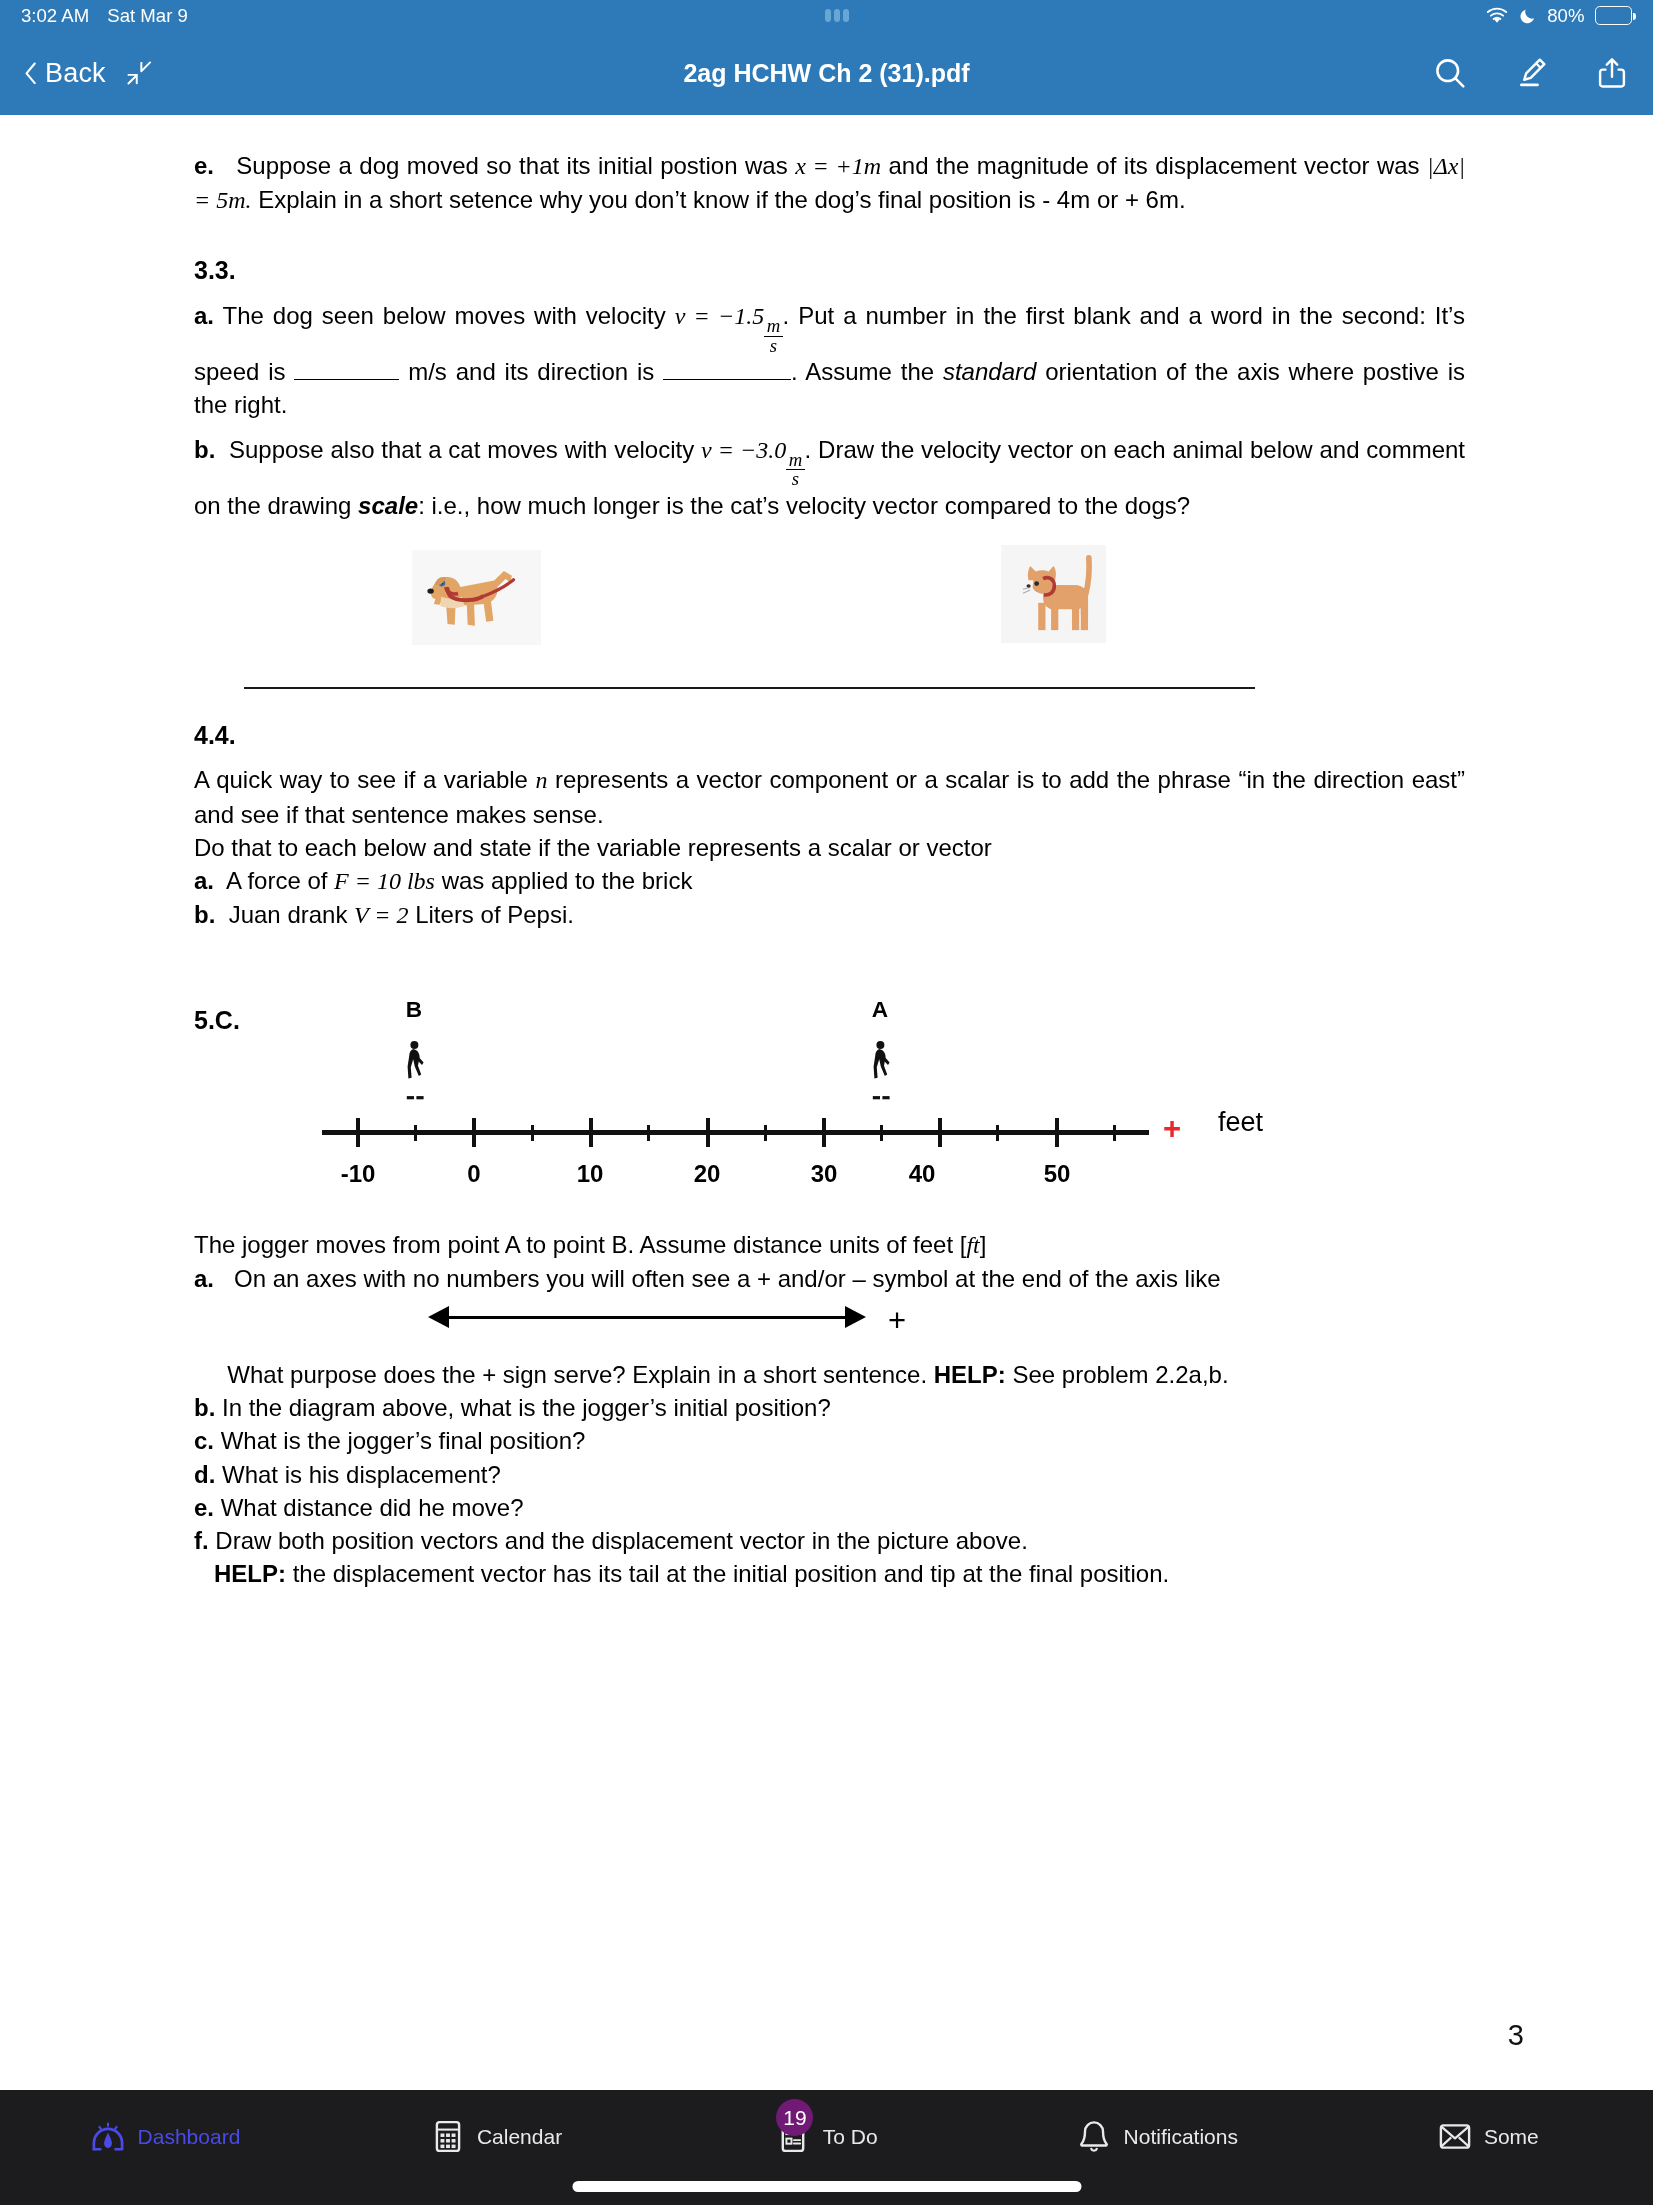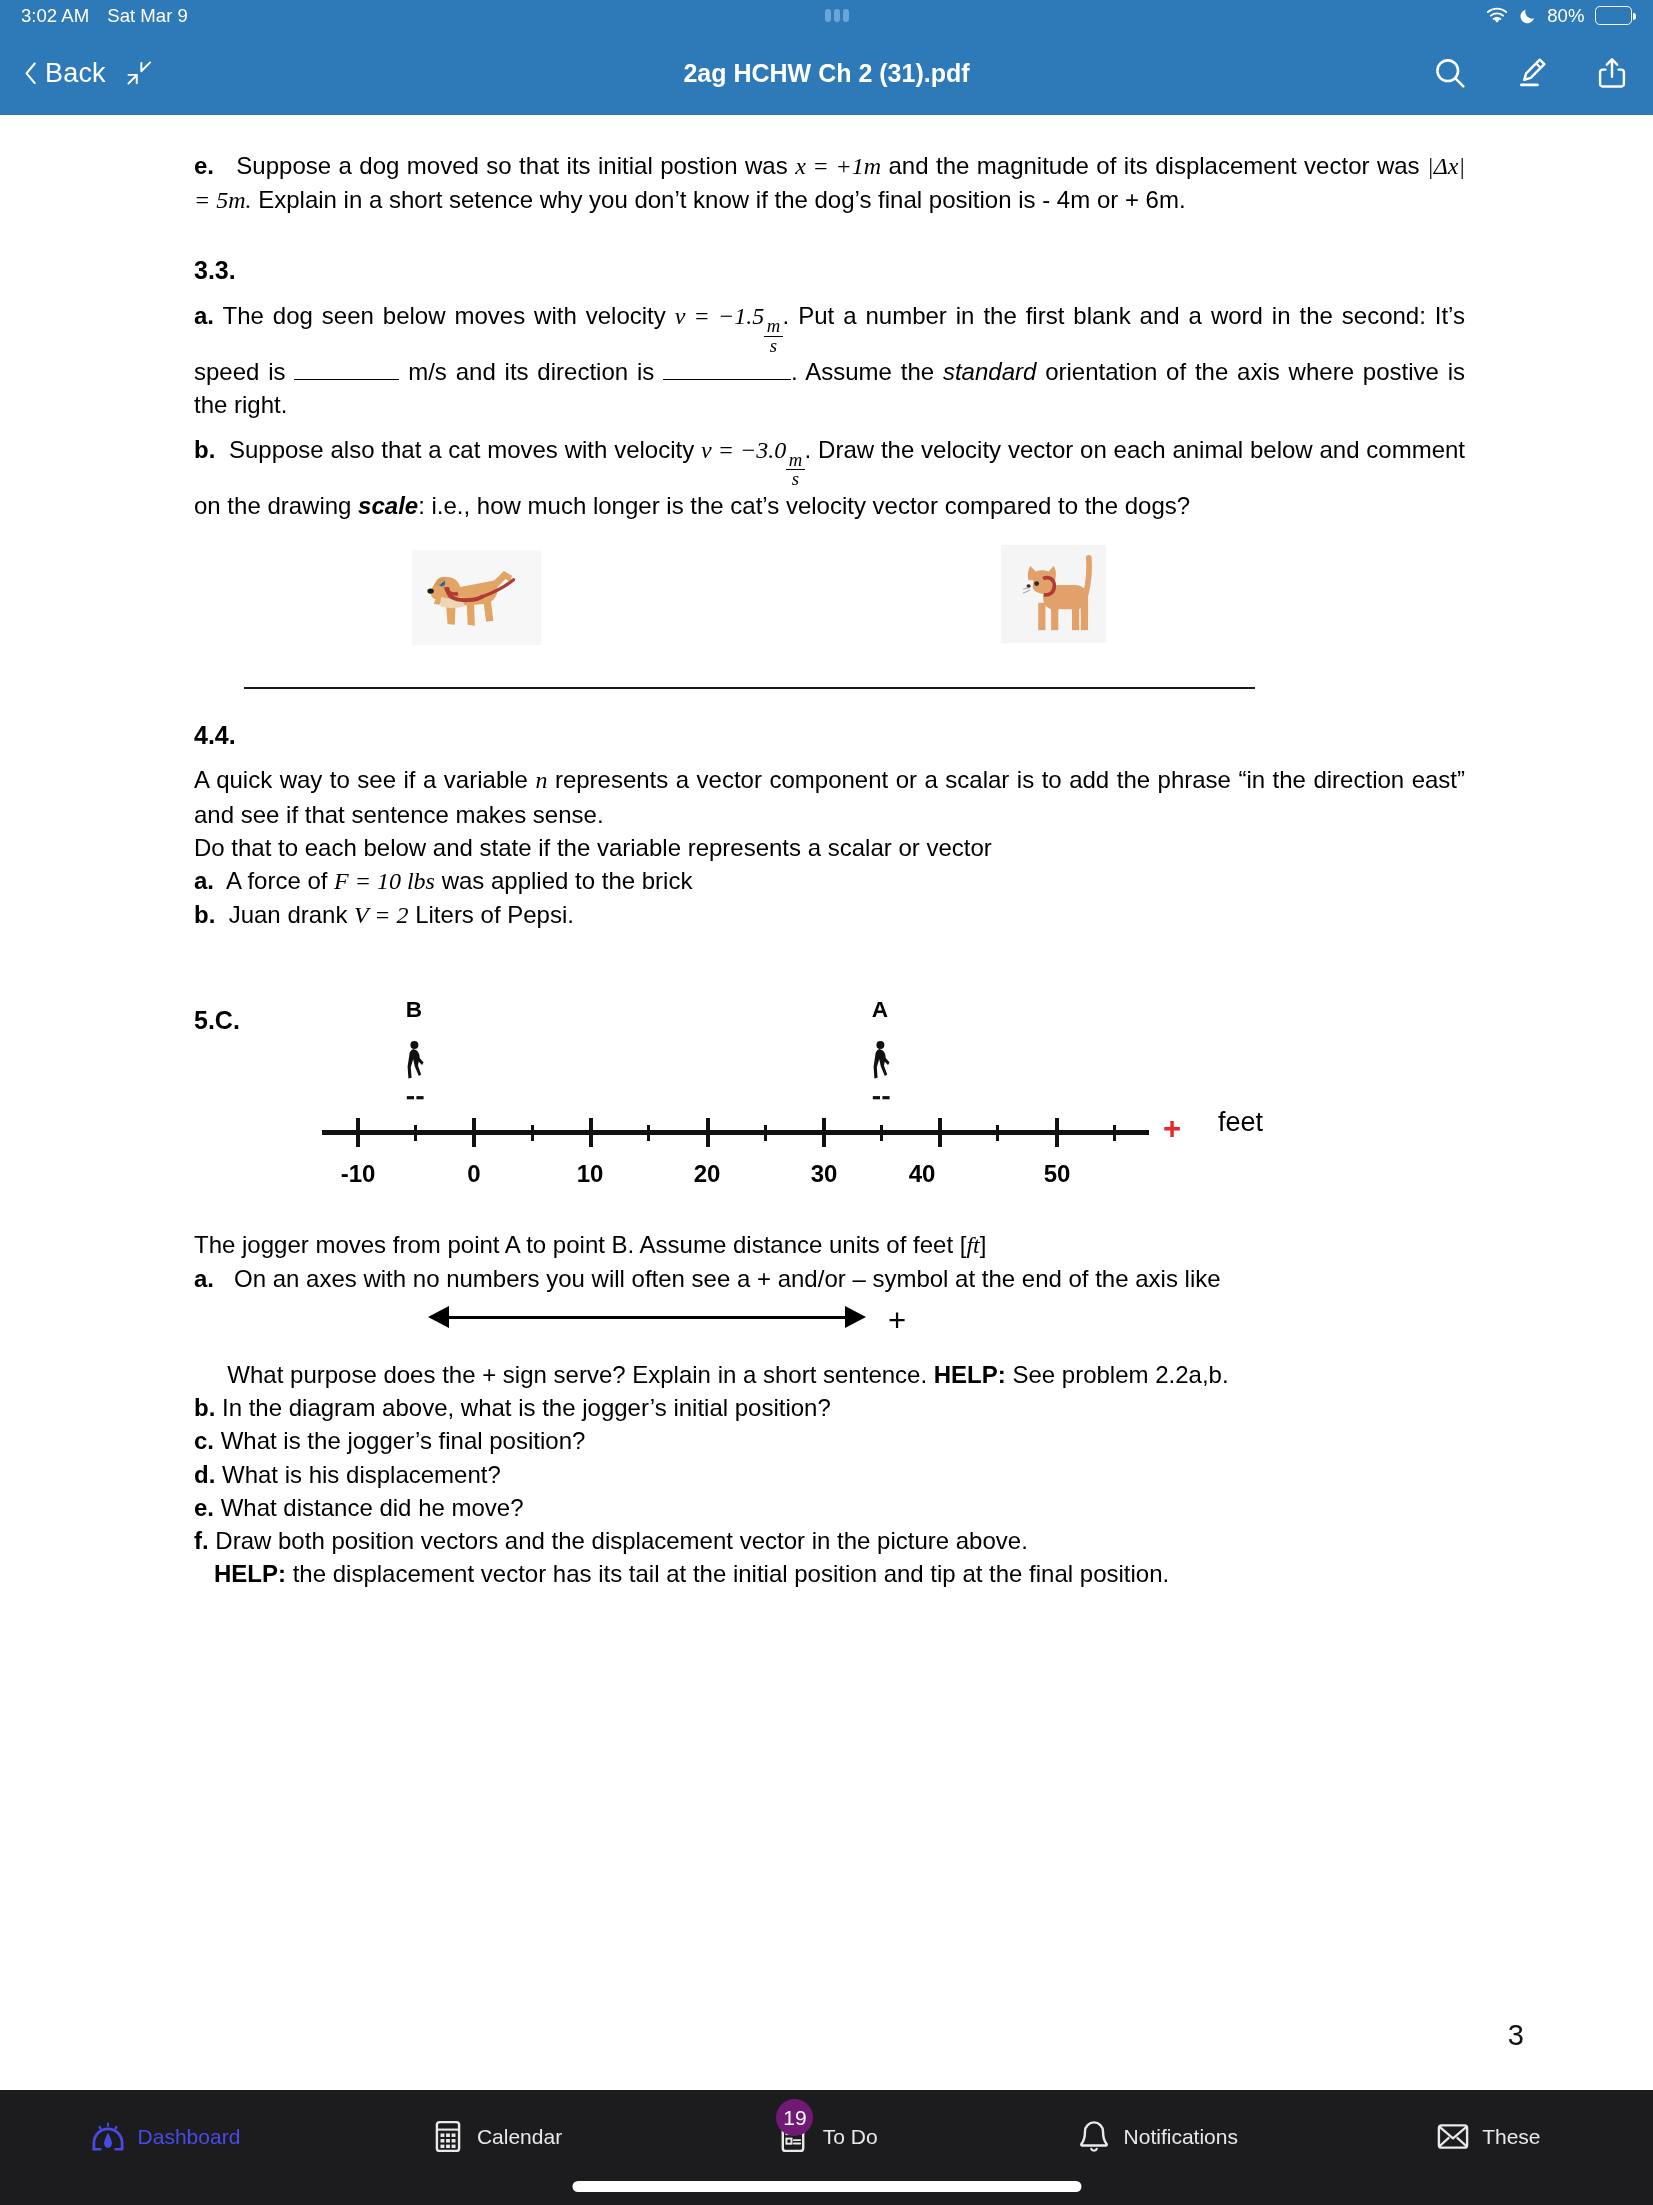--- a/index.html
+++ b/index.html
@@ -495,18 +495,18 @@
     </svg>
     <span class="tab-lbl">Notifications</span>
   </div>
 
   <div class="tab">
     <svg class="tab-ic" viewBox="0 0 24 24">
       <rect x="2.6" y="4.6" width="18.8" height="14.8" rx="1.8" stroke="#e9e9ea" stroke-width="1.6" fill="none"></rect>
       <path d="M2.9 5.4L12 13.2l9.1-7.8" stroke="#e9e9ea" stroke-width="1.5" fill="none" stroke-linejoin="round"></path>
       <path d="M2.9 18.6l6.6-6M21.1 18.6l-6.6-6" stroke="#e9e9ea" stroke-width="1.4" fill="none"></path>
     </svg>
-    <span class="tab-lbl">These</span>
+    <span class="tab-lbl">Some</span>
   </div>
 
   <div class="home-ind"></div>
 </div>
 
 
 </body></html>

